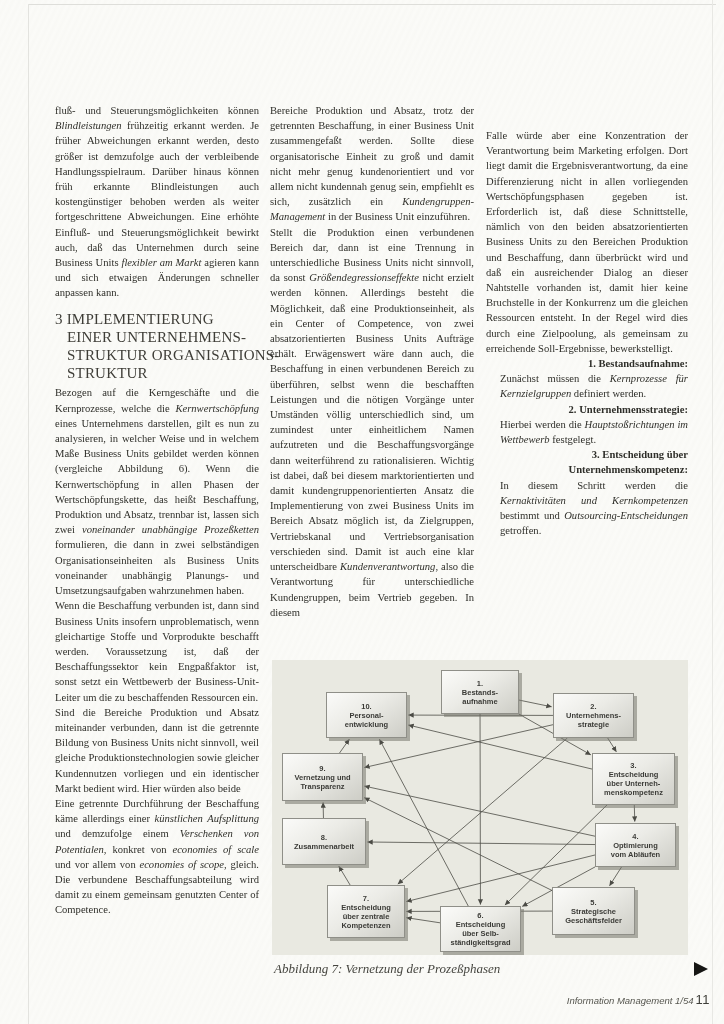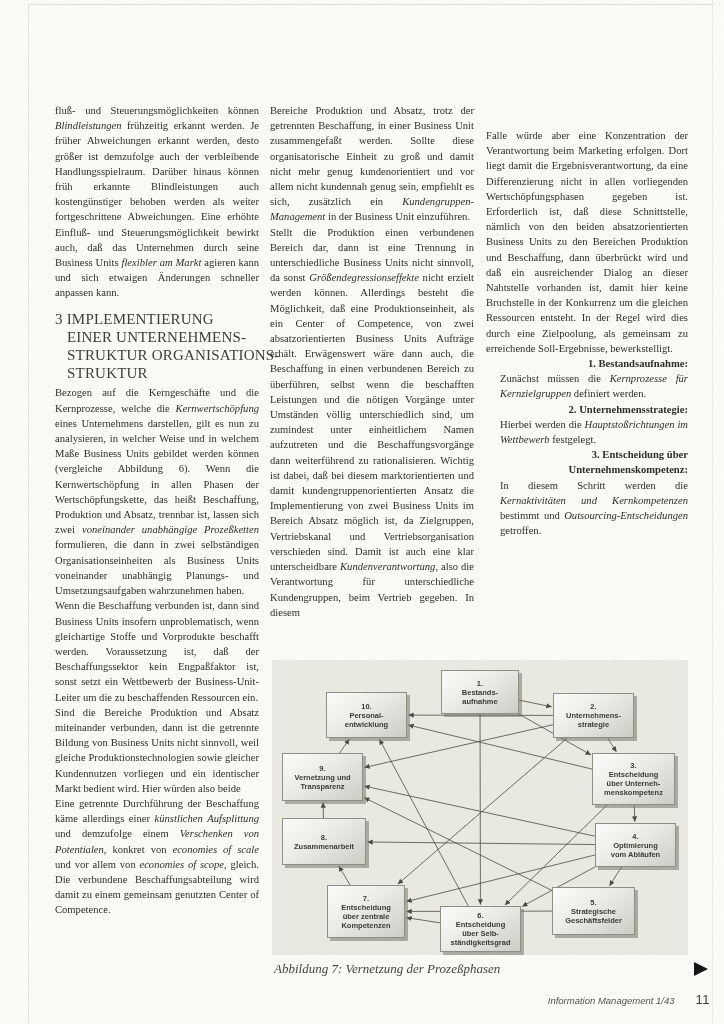--- a/index.html
+++ b/index.html
@@ -41,21 +41,21 @@
     font-weight:bold; font-size:7.5px; line-height:9px; color:#3b3b37;
     text-align:center; white-space:pre-line;
     display:flex; align-items:center; justify-content:center; padding:2px;
   }
   .fig-caption { position:absolute; left:274px; top:961px; font-style:italic; font-size:13px; color:#45453f; }
   .next-triangle { position:absolute; left:694px; top:962px; width:0; height:0;
     border-left:14px solid #161614; border-top:7px solid transparent; border-bottom:7px solid transparent; }
 
   .footer { position:absolute; right:42px; top:992px; font-family:"Liberation Sans","DejaVu Sans",sans-serif;
     font-style:italic; font-size:9.5px; color:#56564f; }
-  .footer .pagenum { font-style:normal; font-size:13px; color:#3d3d38; margin-left:21px; letter-spacing:0.5px; }
+  .footer .pagenum { font-style:normal; font-size:13px; color:#3d3d38; margin-left:2px; letter-spacing:0.5px; }
 </style>
 </head>
 <body>
 
 <div class="page">
   <div class="scan-edge-top"></div>
   <div class="scan-edge-left"></div>
   <div class="scan-edge-right"></div>
 
   <div class="col col1" id="col1">
@@ -151,15 +151,15 @@
 Vernetzung und
 Transparenz</div>
       <div class="node" style="left: 54px; top: 32px; width: 81px; height: 46px; text-align: center;">10.
 Personal-
 entwicklung</div>
     </div>
   <div class="fig-caption">Abbildung 7: Vernetzung der Prozeßphasen</div>
   <div class="next-triangle"></div>
 
   <div class="footer">
-    <span>Information Management 1/43</span><span class="pagenum">11</span>
+    <span>Information Management 1/54</span><span class="pagenum">11</span>
   </div>
 </div>
 
 </body></html>

